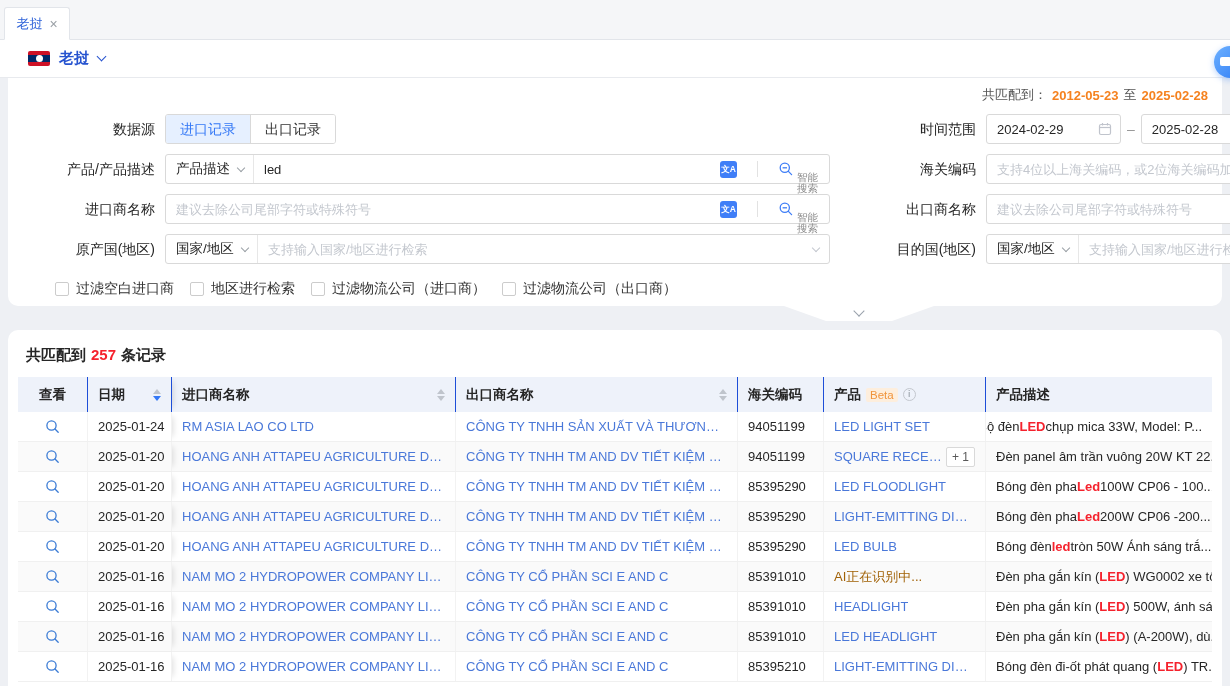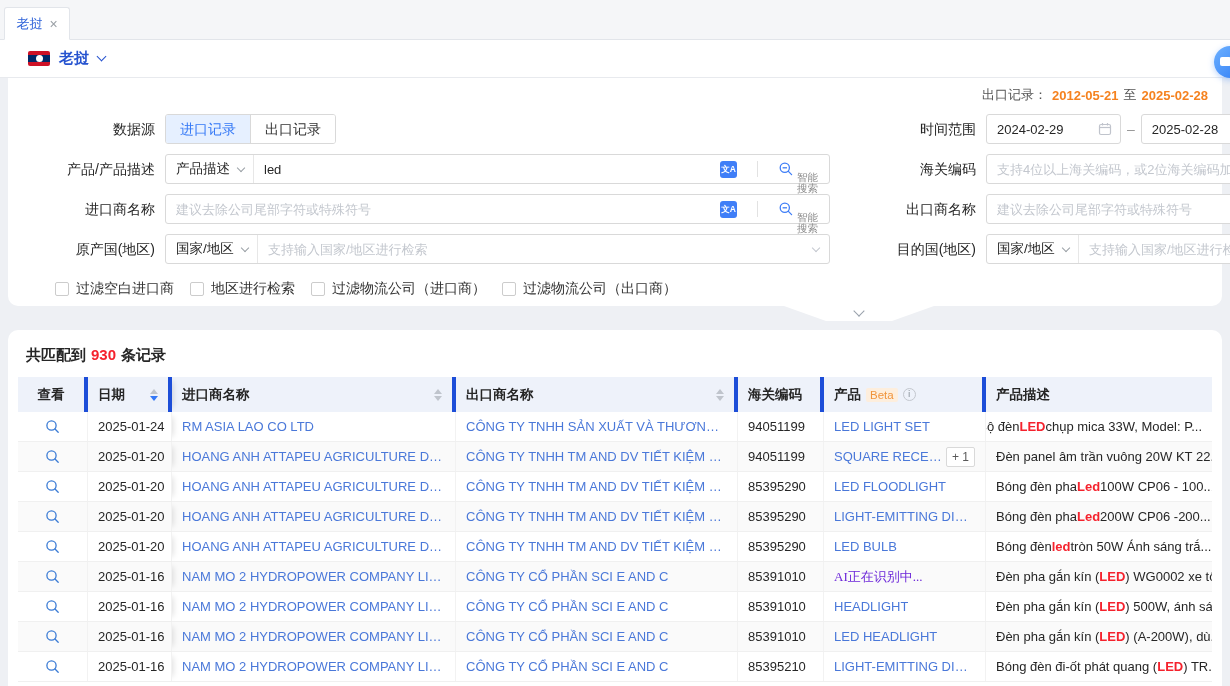--- a/index.html
+++ b/index.html
@@ -79,41 +79,41 @@
     clip-path:polygon(0 0,100% 0,72% 100%,28% 100%); display:flex; justify-content:center; cursor:pointer; }
   .collapse-chev { width:8px; height:8px; border-right:1.7px solid #98a0ab; border-bottom:1.7px solid #98a0ab; transform:rotate(45deg); margin-top:1px; }
 
   
   .results-card { background:#fff; margin:24px 8px 0; border-radius:10px 10px 0 0; padding:16px 10px 0; height:360px; }
   .summary { display:flex; gap:5px; font-size:15px; font-weight:700; color:#262626; margin:0 0 12px 8px; }
   .summary .count { color:#f5222d; }
 
   .table { width:100%; }
   .thead { display:flex; background:#eef2fa; height:35px; }
-  .th { display:flex; align-items:center; padding:0 10px; font-weight:700; color:#262626; border-right:4px solid #1d4ed8; font-size:13.5px; position:relative; }
+  .th { display:flex; align-items:center; padding:0 10px; font-weight:700; color:#262626; border-right:1px solid #1d4ed8; font-size:13.5px; position:relative; }
   .th:last-child { border-right:none; }
   .th.c-center { justify-content:center; }
   .sorter { display:flex; flex-direction:column; gap:2px; margin-left:auto; padding-left:6px; cursor:pointer; }
   .caret { width:0; height:0; border-left:4px solid transparent; border-right:4px solid transparent; }
   .caret.up { border-bottom:5px solid #bfc4cc; }
   .caret.down { border-top:5px solid #bfc4cc; }
   .caret.down.active { border-top-color:#3478f6; }
   .beta-badge { margin-left:5px; background:#fdeedd; color:#f0943c; font-size:11.5px; font-weight:400; padding:1px 4px; border-radius:2px; }
   .info-icon { margin-left:5px; width:13px; height:13px; border:1px solid #c3c7ce; border-radius:50%; color:#aab0b8; font-size:9px; line-height:11px; text-align:center; flex:none; cursor:pointer; }
 
   .tr { display:flex; height:30px; border-bottom:1px solid #f0f0f0; background:#fff; }
   .tr.alt { background:#fafafa; }
   .td { display:flex; align-items:center; padding:0 10px; border-right:1px solid #f2f2f2; overflow:hidden; white-space:nowrap; font-size:13px; }
   .td:last-child { border-right:none; }
   .td.c-center { justify-content:center; }
   .fixed-edge { box-shadow:6px 0 6px -5px rgba(0,0,0,.14); }
   .link { color:#4a78d9; cursor:pointer; overflow:hidden; text-overflow:ellipsis; }
   .hl { color:#f5222d; font-weight:700; }
   .prod { color:#4a78d9; cursor:pointer; overflow:hidden; text-overflow:ellipsis; }
-  .prod.pending { color:#6d28d9; cursor:default;font-family:Liberation Serif, serif; }
+  .prod.pending { color:#a16207; cursor:default; }
   .plus-badge { margin-left:auto; border:1px solid #d9d9d9; border-radius:2px; padding:0 5px; font-size:12px; color:#595959; background:#fff; line-height:18px; flex:none; cursor:pointer; }
   .mag { display:flex; cursor:pointer; }
 </style>
 </head>
 <body>
 
 <div class="tabstrip">
   <div class="tab">
     <span class="tab-label">老挝</span>
     <span class="tab-close"></span>
@@ -122,22 +122,22 @@
 
 <div class="country-bar">
   <span class="flag"></span>
   <span class="country-name">老挝</span>
   <span class="chev country-chev"></span>
 </div>
 <div class="float-btn"></div>
 
 <div class="filter-card">
   <div class="update-range">
-    <span>出口记录：</span>
-    <span class="d">2012-05-21</span>
+    <span>共匹配到：</span>
+    <span class="d">2012-05-23</span>
     <span>至</span>
     <span class="d">2025-02-28</span>
   </div>
 
   <div class="f-row">
     <div class="f-left">
       <div class="f-label">数据源</div>
       <div class="seg">
         <div class="seg-item active">进口记录</div>
         <div class="seg-item">出口记录</div>
@@ -265,21 +265,21 @@
     </div>
 
   <div class="collapse-handle">
     <span class="collapse-chev"></span>
   </div>
 </div>
 
 <div class="results-card">
   <div class="summary">
     <span>共匹配到</span>
-    <span class="count">930</span>
+    <span class="count">257</span>
     <span>条记录</span>
   </div>
   <div class="table">
     <div class="thead">
         <div class="th c-center" style="width: 70px;">
           <span>查看</span>
         </div>
         <div class="th fixed-edge" style="width: 84px;">
           <span>日期</span>
           <span class="sorter">

